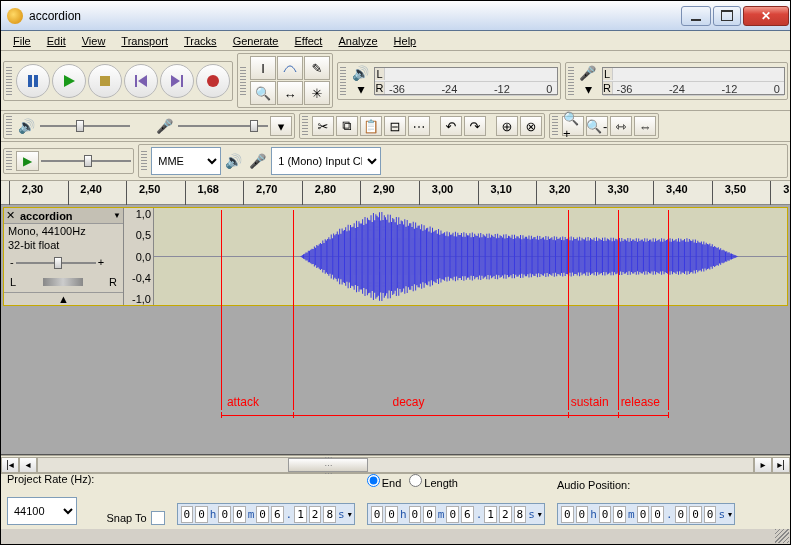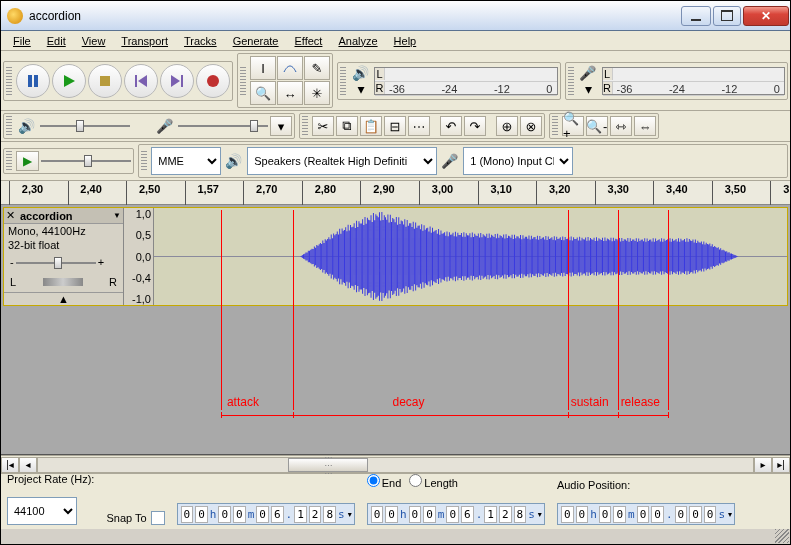--- a/index.html
+++ b/index.html
@@ -258,33 +258,32 @@
     <div class="grip sm"></div>
     <div class="playsmall">▶</div>
     <div class="slider">
         <div class="thumb" style="left:48%"></div>
       </div>
   </div>
   <div class="toolbar" style="flex:1">
     <div class="grip sm"></div>
     <select style="width:70px"><option>MME</option></select>
     <div class="iconbox">🔊</div>
-    <select style="width:190px"><option>Speakers (Realtek High Definiti</option></select>
     <div class="iconbox">🎤</div>
     <select style="width:110px"><option>1 (Mono) Input Ch</option></select>
   </div>
 </div>
 
 <div class="ruler">
   <div style="width:8px"></div>
   <div class="ticks">
     <div class="tick" style="left:0%">2,30</div>
     <div class="tick" style="left:7.5%">2,40</div>
     <div class="tick" style="left:15%">2,50</div>
-    <div class="tick" style="left:22.5%">1,57</div>
+    <div class="tick" style="left:22.5%">1,68</div>
     <div class="tick" style="left:30%">2,70</div>
     <div class="tick" style="left:37.5%">2,80</div>
     <div class="tick" style="left:45%">2,90</div>
     <div class="tick" style="left:52.5%">3,00</div>
     <div class="tick" style="left:60%">3,10</div>
     <div class="tick" style="left:67.5%">3,20</div>
     <div class="tick" style="left:75%">3,30</div>
     <div class="tick" style="left:82.5%">3,40</div>
     <div class="tick" style="left:90%">3,50</div>
     <div class="tick" style="left:97.5%">3,60</div>

